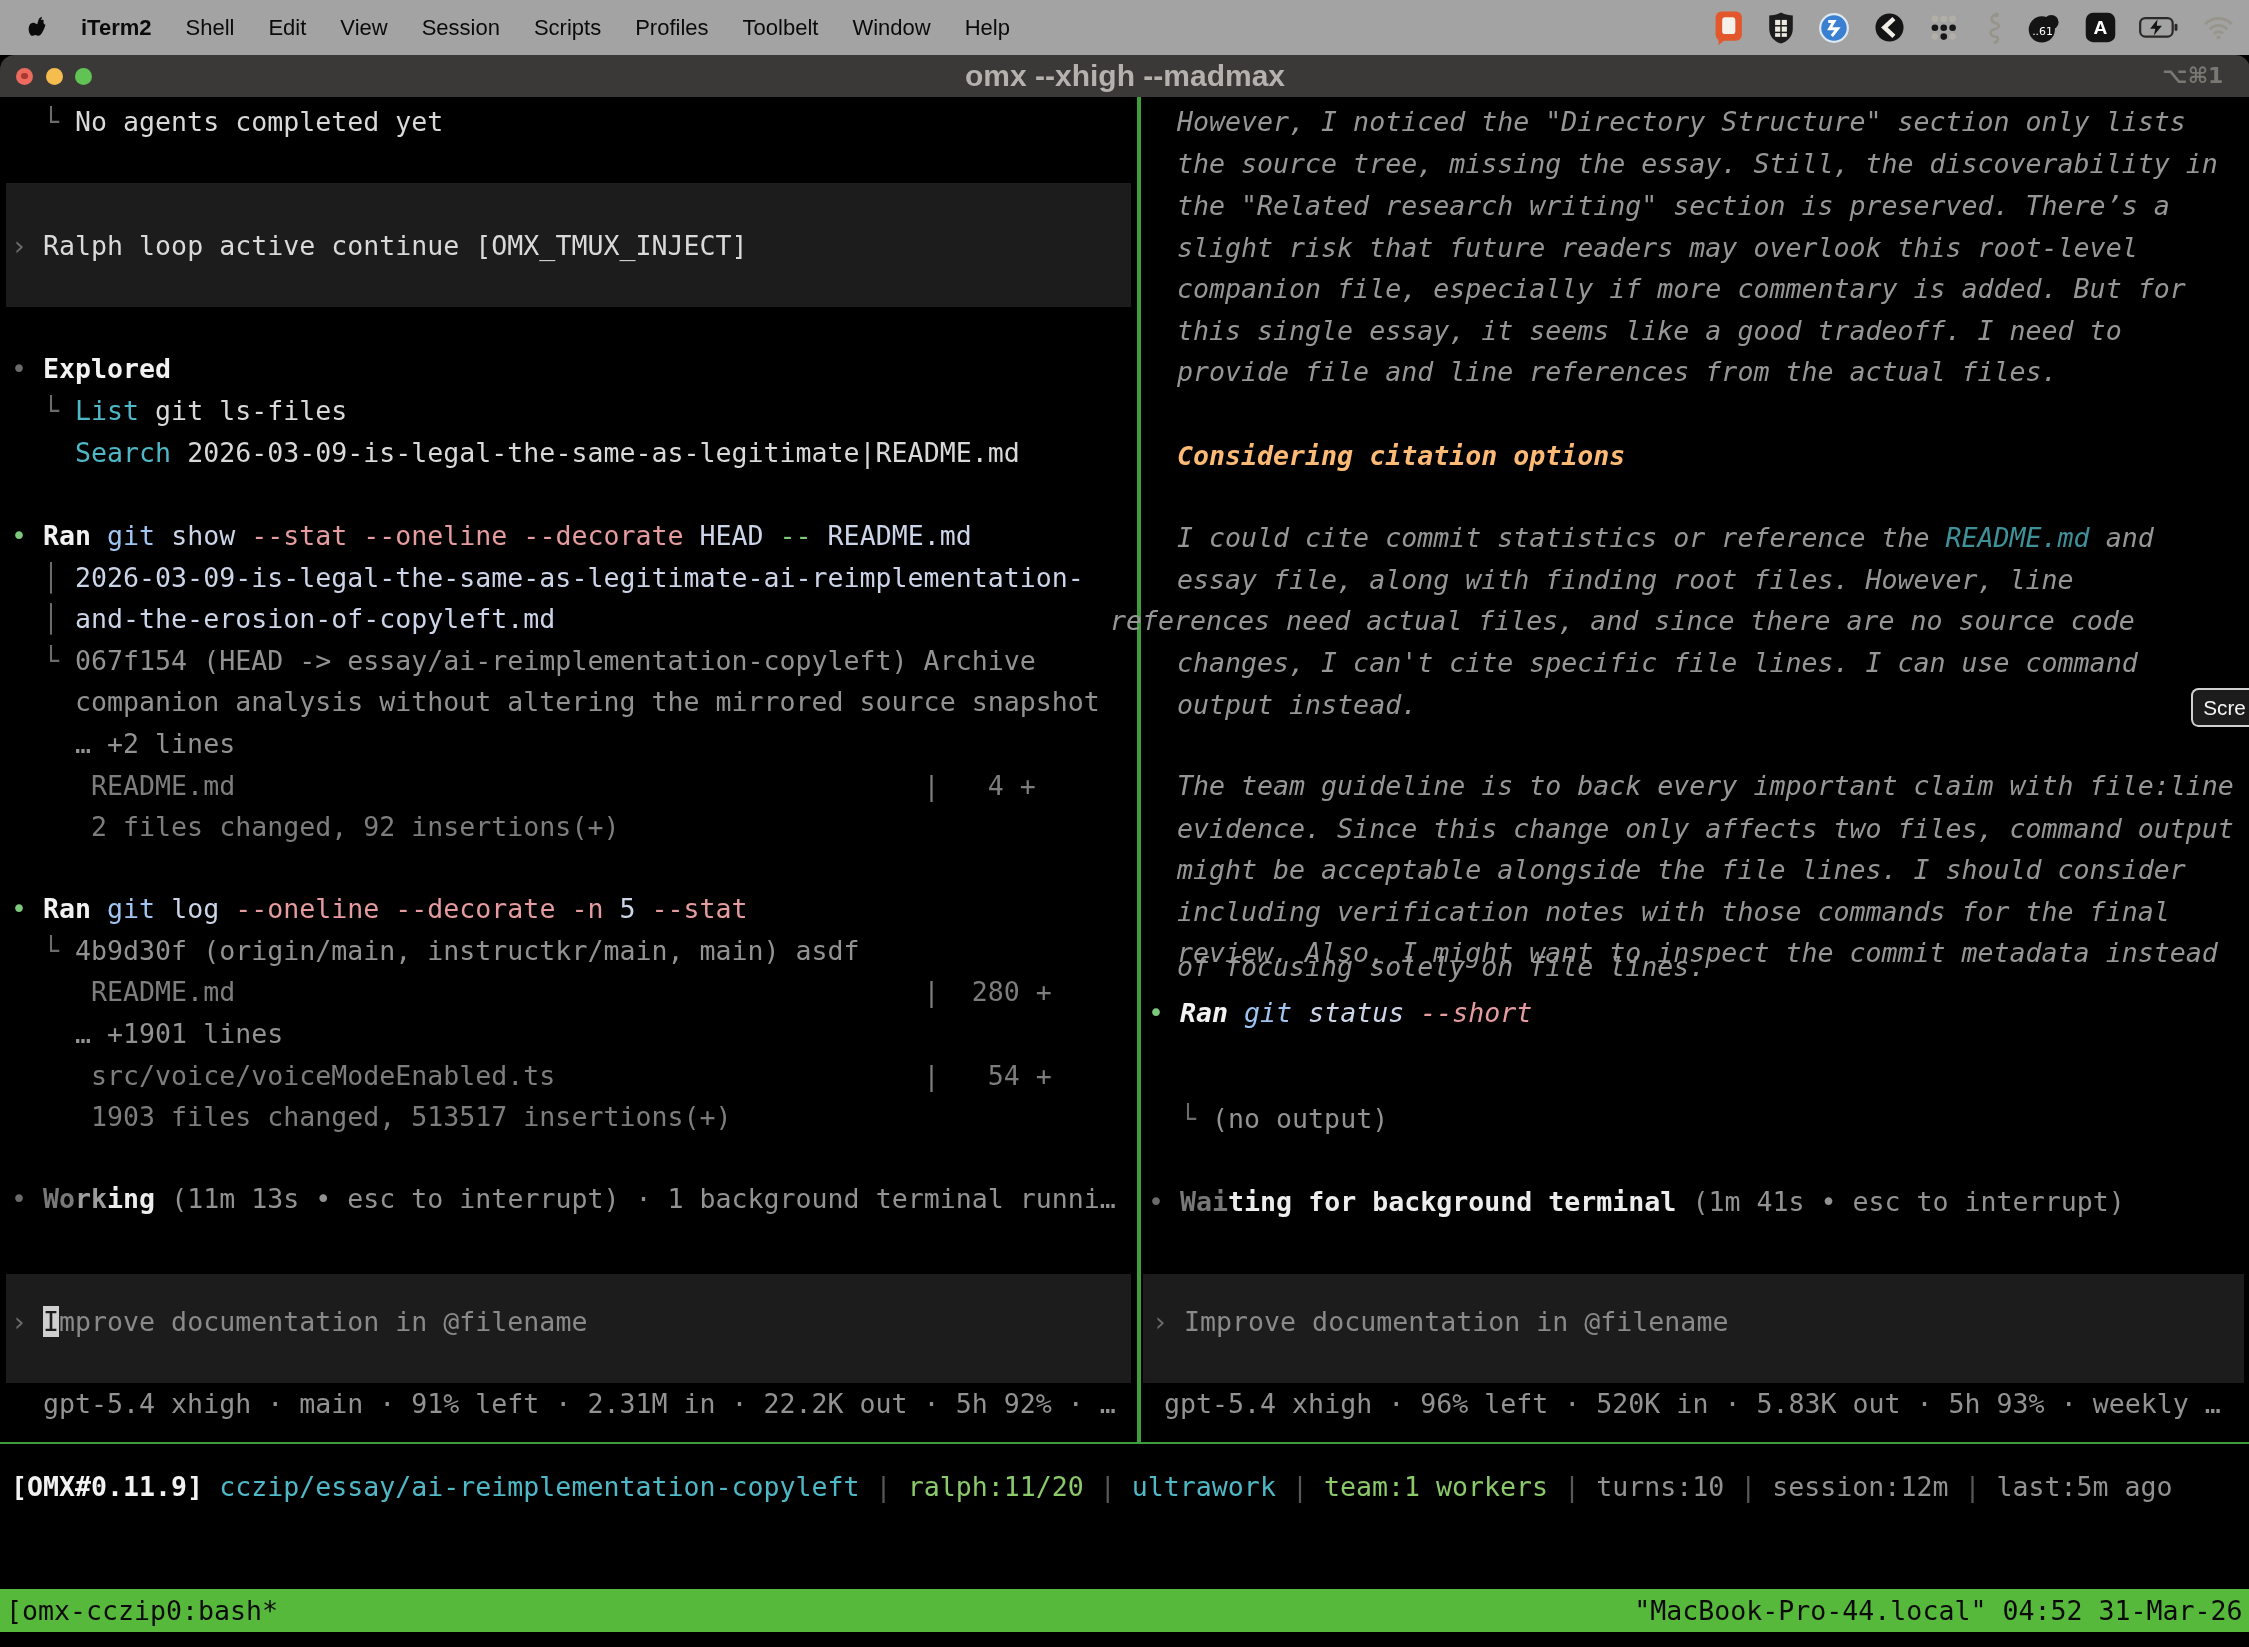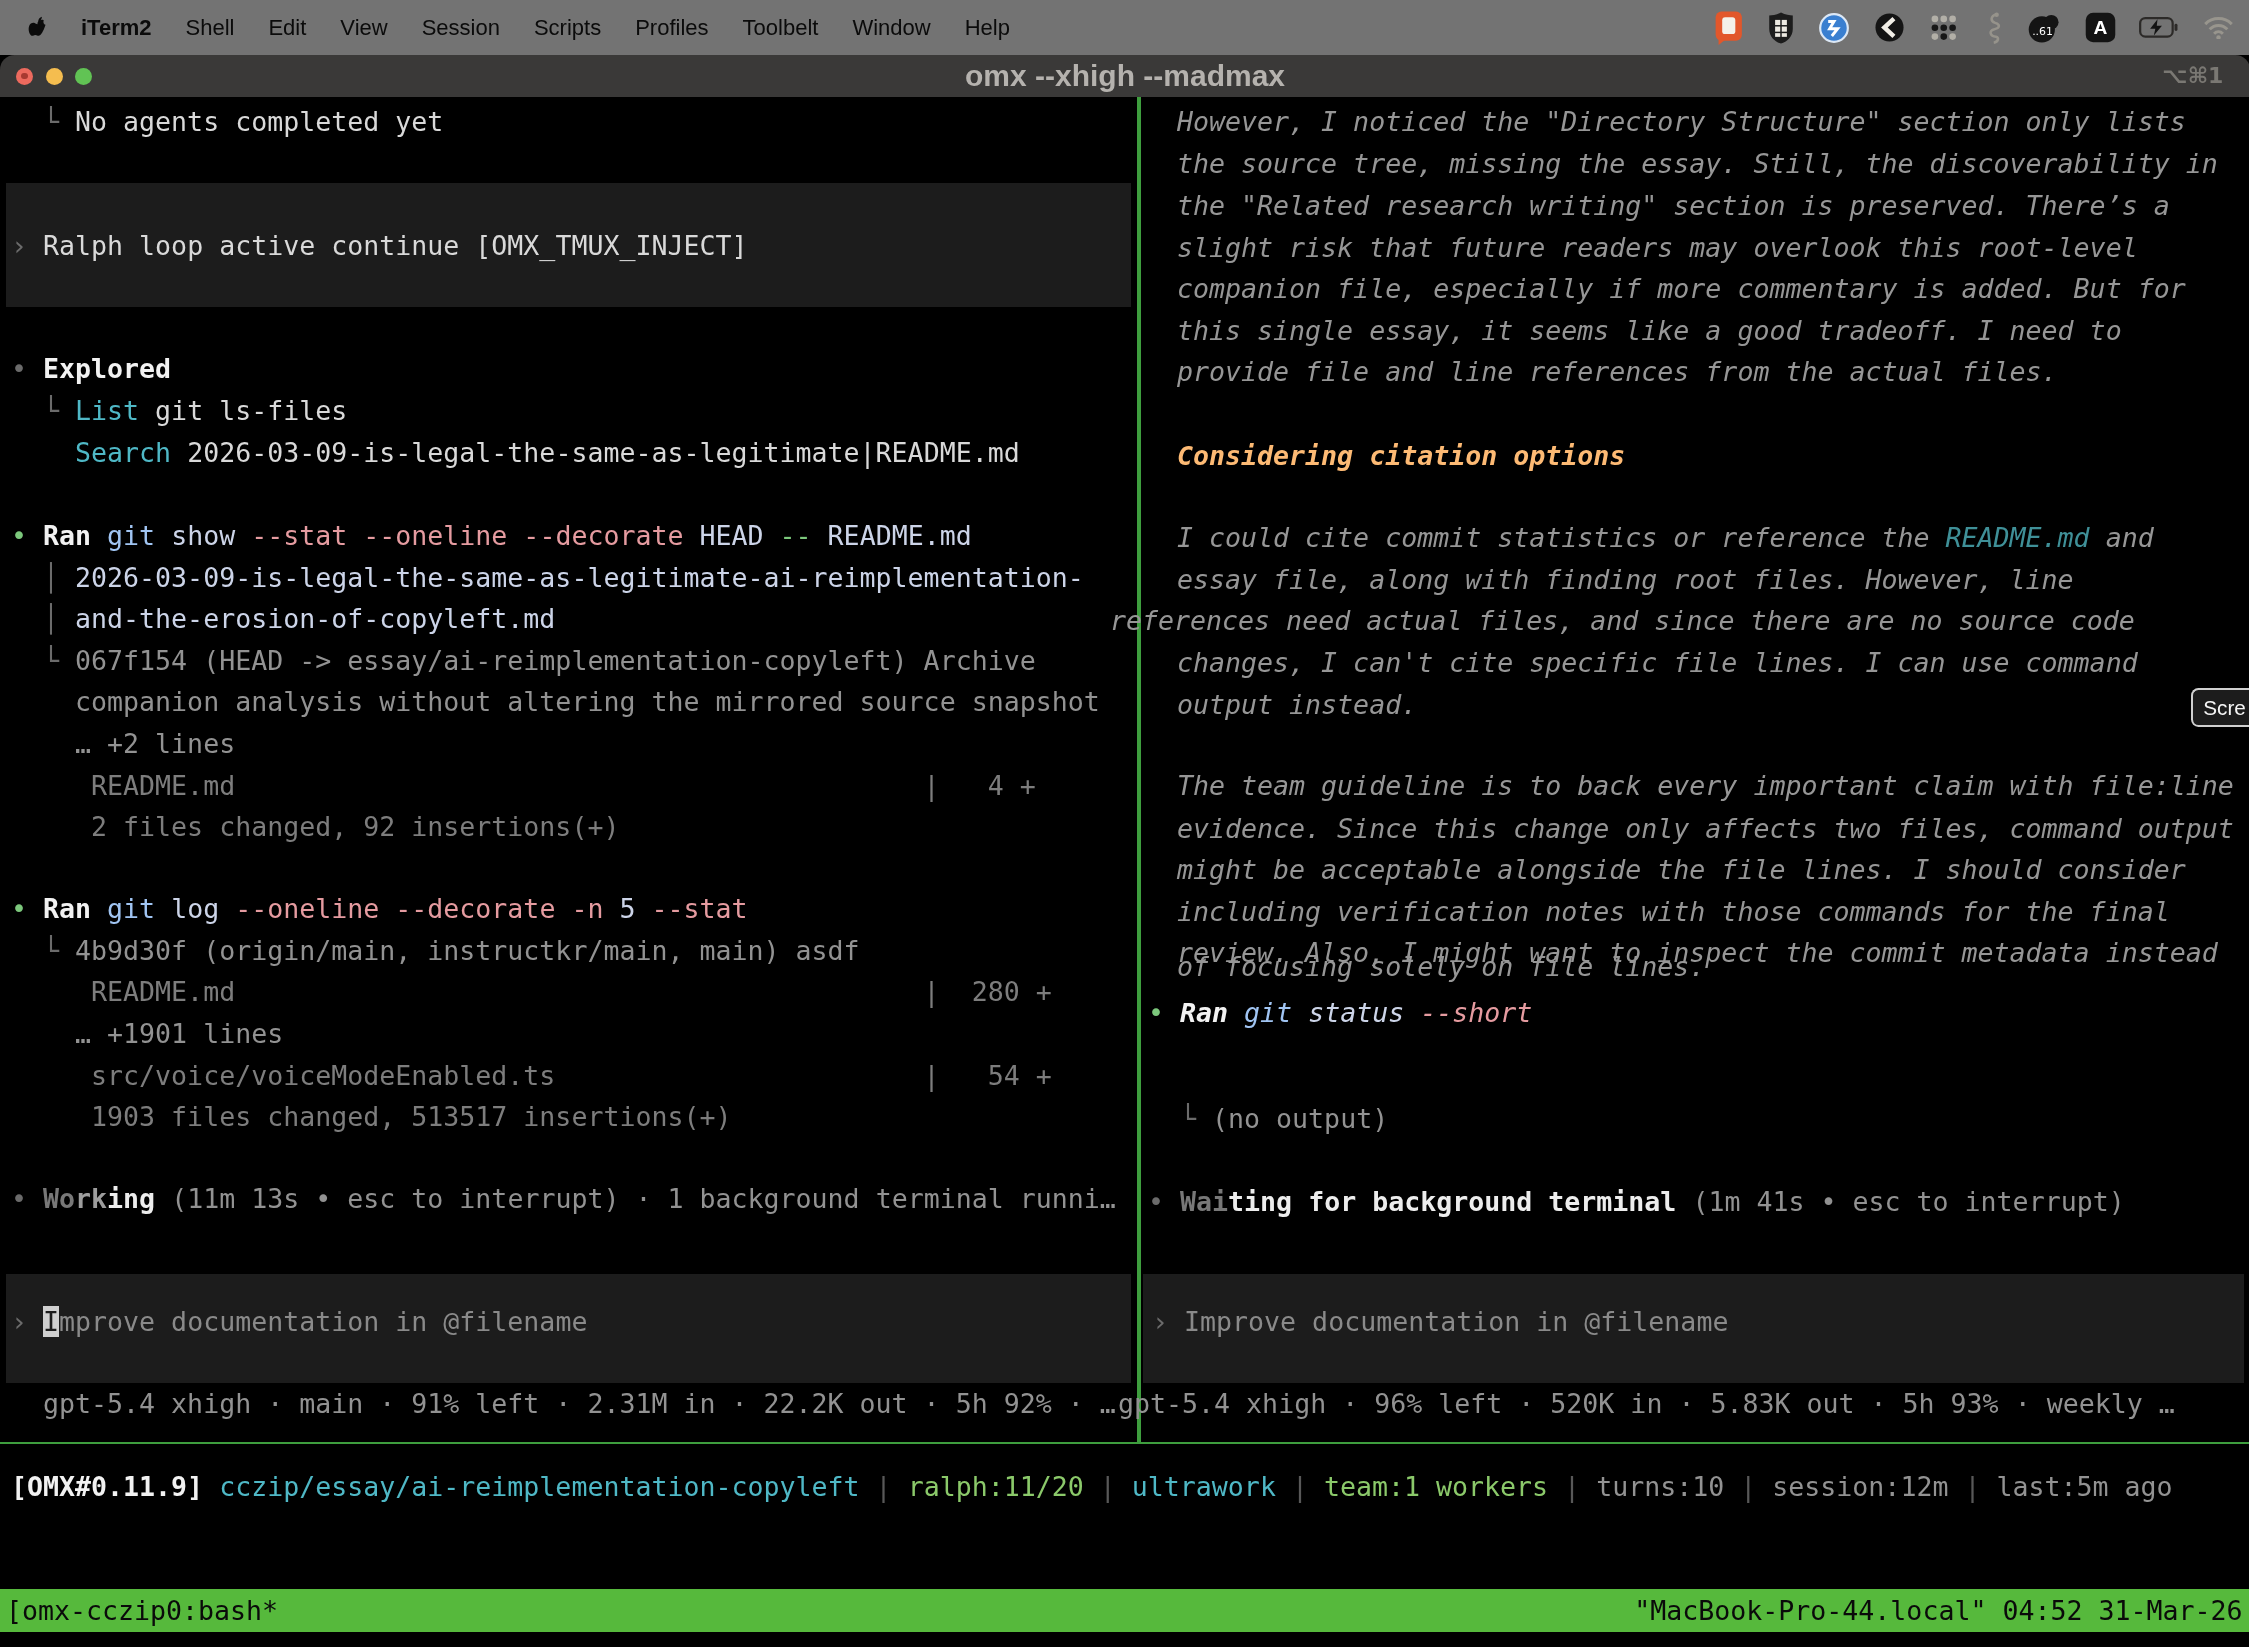--- a/index.html
+++ b/index.html
@@ -1,19 +1,19 @@
 <!DOCTYPE html>
 <html style="font-size:11.8px"><head>
 <meta charset="utf-8">
 <style>
   html,body{margin:0;padding:0;}
   body{width:2250px;height:1648px;background:#000;overflow:hidden;position:relative;
        font-family:"Liberation Sans",sans-serif;}
   
-  .menubar{position:absolute;left:0;top:0;width:2250px;height:55px;background:#737373;
+  .menubar{position:absolute;left:0;top:0;width:2250px;height:55px;background:#a3a3a3;
            display:flex;align-items:center;color:#0b0b0b;}
   .menubar .left{display:flex;align-items:center;gap:34px;padding-left:28px;font-size:22px;}
   .menubar .appname{font-weight:bold;}
   .menubar .mitem{white-space:nowrap;}
   .menubar .right{margin-left:auto;display:flex;align-items:center;gap:23.6px;padding-right:16px;}
   .sicon{display:flex;align-items:center;justify-content:center;}
   
   .titlebar{position:absolute;left:0;top:55px;width:2250px;height:42px;background:#3a3938;
             border-radius:14.8px 14.8px 0 0;}
   .tl-lights{position:absolute;left:16px;top:12.5px;display:flex;gap:12.5px;}
@@ -225,21 +225,21 @@
 <div class="tl" style="left:1177px;top:765px;"><span class="sg itl">The team guideline is to back every important claim with file:line</span></div>
 <div class="tl" style="left:1177px;top:808px;"><span class="sg itl">evidence. Since this change only affects two files, command output</span></div>
 <div class="tl" style="left:1177px;top:849px;"><span class="sg itl">might be acceptable alongside the file lines. I should consider</span></div>
 <div class="tl" style="left:1177px;top:891px;"><span class="sg itl">including verification notes with those commands for the final</span></div>
 <div class="tl" style="left:1177px;top:932px;"><span class="sg itl">review. Also, I might want to inspect the commit metadata instead</span></div>
 <div class="tl" style="left:1177px;top:946px;"><span class="sg itl">of focusing solely on file lines.</span></div>
 <div class="tl" style="left:1148px;top:992px;font-style:italic;"><span class="sg grn">• </span><span class="sg bw">Ran </span><span class="sg blu">git </span><span class="sg lav">status </span><span class="sg pnk">--short</span></div>
 <div class="tl" style="left:1148px;top:1098px;"><span class="sg dim">  └ </span><span class="sg gry">(no output)</span></div>
 <div class="tl" style="left:1148px;top:1181px;"><span class="sg dim">• </span><span class="sg dimb">Wai</span><span class="sg bwsh">ting for background terminal</span><span class="sg gry"> (1m 41s • esc to interrupt)</span></div>
 <div class="tl" style="left:1152px;top:1301px;"><span class="sg dim">› </span><span class="sg phgry">Improve documentation in @filename</span></div>
-<div class="tl" style="left:1086px;top:1383px;"><span class="sg gry">  gpt-5.4 xhigh · 96% left · 520K in · 5.83K out · 5h 93% · weekly …</span></div>
+<div class="tl" style="left:1132px;top:1383px;"><span class="sg gry">  gpt-5.4 xhigh · 96% left · 520K in · 5.83K out · 5h 93% · weekly …</span></div>
 
 <div class="scre">
   <span>Scre</span>
 </div>
 
 <div class="tl" style="left:11px;top:1466px;"><span class="sg bw">[OMX#0.11.9] </span><span class="sg cyn">cczip/essay/ai-reimplementation-copyleft</span><span class="sg pipe"> | </span><span class="sg lgn">ralph:11/20</span><span class="sg pipe"> | </span><span class="sg cyn">ultrawork</span><span class="sg pipe"> | </span><span class="sg lgn">team:1 workers</span><span class="sg pipe"> | </span><span class="sg gry">turns:10</span><span class="sg pipe"> | </span><span class="sg gry">session:12m</span><span class="sg pipe"> | </span><span class="sg gry">last:5m ago</span></div>
 
 <div class="tmuxbar">
   <span class="tmux-left">[omx-cczip0:bash*</span>
   <span class="tmux-right">"MacBook-Pro-44.local" 04:52 31-Mar-26</span>

